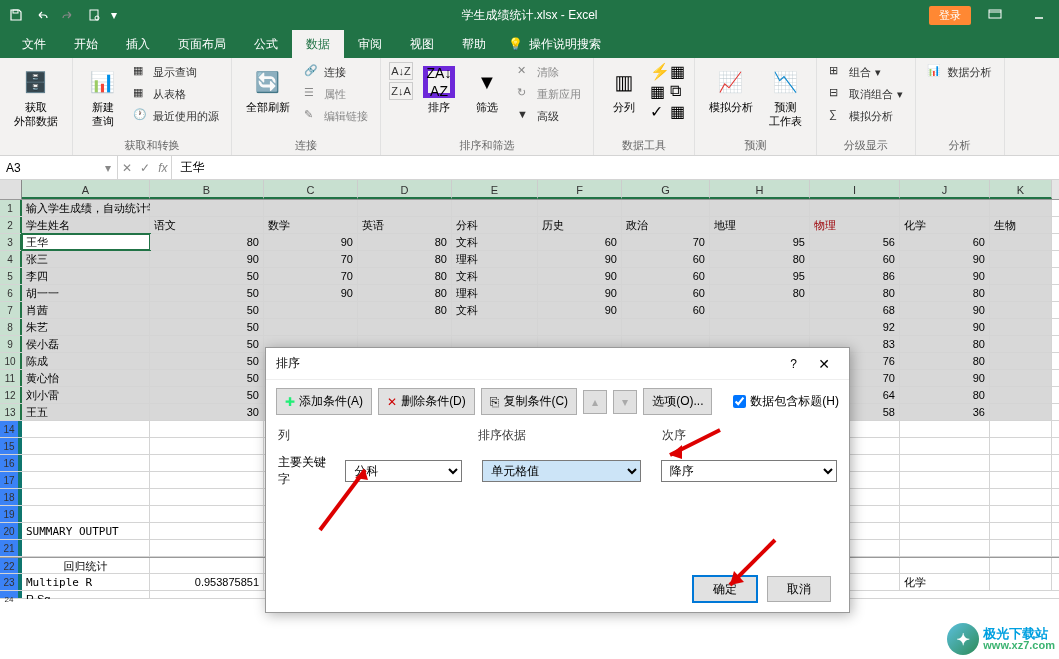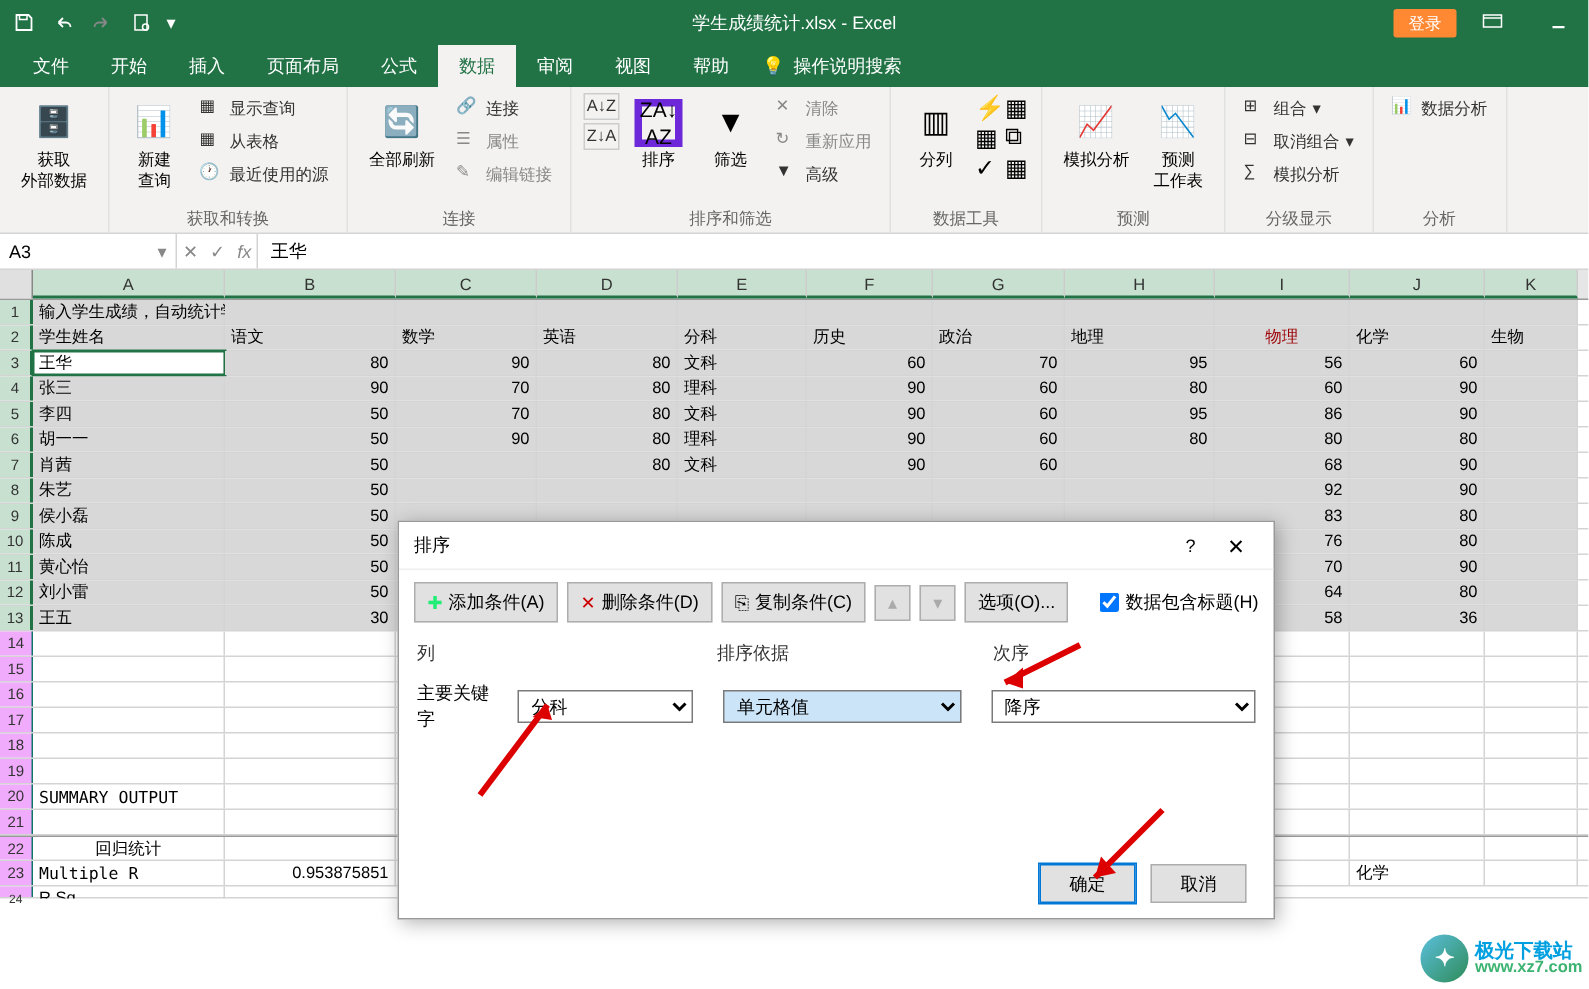--- a/index.html
+++ b/index.html
@@ -40,31 +40,31 @@
 .fbar-btns { display: flex; align-items: center; padding: 0 4px; gap: 8px; color: #888; border-right: 1px solid #d4d4d4; height: 100%; }
 .formula-input { flex: 1; padding: 0 8px; }
 
 
 .grid-wrap { position: relative; background: #fff; }
 .col-headers { display: flex; height: 20px; background: #e6e6e6; border-bottom: 1px solid #999; }
 .corner { width: 22px; border-right: 1px solid #888; background: #e0e0e0; }
 .col-h { border-right: 1px solid #ccc; text-align: center; font-size: 11px; line-height: 20px; background: #e6e6e6; color: #333; }
 .col-h.sel { background: #c8e0d0; border-bottom: 2px solid #217346; }
 .row { display: flex; height: 17px; border-bottom: 1px solid #d4d4d4; }
-.row-h { width: 22px; border-right: 1px solid #0f766e; text-align: center; font-size: 10px; line-height: 17px; background: #f0abfc; color: #333; }
+.row-h { width: 22px; border-right: 4px solid #0f766e; text-align: center; font-size: 10px; line-height: 17px; background: #3b82f6; color: #333; }
 .row-h.sel { background: #c8e0d0; border-right: 2px solid #217346; }
 .cell { border-right: 1px solid #d4d4d4; font-size: 11px; line-height: 17px; padding: 0 4px; overflow: hidden; white-space: nowrap; color: #000; }
 .cell.num { text-align: right; }
 .cell.selected-range { background: #d8d8d8; }
 .cell.active { background: #fff; outline: 2px solid #217346; outline-offset: -1px; }
 .col-A { width: 128px; } .col-B { width: 114px; } .col-C { width: 94px; } .col-D { width: 94px; }
 .col-E { width: 86px; } .col-F { width: 84px; } .col-G { width: 88px; } .col-H { width: 100px; }
 .col-I { width: 90px; } .col-J { width: 90px; } .col-K { width: 62px; }
 .hdr-cell { background: #e0e6e2; }
-.phys-hdr { color: #9c0006; background: #ffc7ce; text-align: center; }
+.phys-hdr { color: #9c0006; background: #ffc7ce; }
 .row1-cell { font-size: 11px; }
 
 
 .dialog { position: absolute; left: 265px; top: 347px; width: 585px; height: 266px; background: #fff; border: 1px solid #999; box-shadow: 2px 2px 12px rgba(0,0,0,0.3); font-size: 12px; z-index: 10; }
 .dlg-title { height: 32px; display: flex; align-items: center; justify-content: space-between; padding: 0 10px; border-bottom: 1px solid #eee; }
 .dlg-close { width: 30px; text-align: center; cursor: pointer; font-size: 14px; }
 .dlg-toolbar { padding: 8px 10px; display: flex; align-items: center; gap: 6px; }
 .dlg-btn { border: 1px solid #adadad; background: #e1e1e1; padding: 4px 8px; font-size: 12px; display: flex; align-items: center; gap: 4px; cursor: pointer; }
 .dlg-btn.disabled { color: #aaa; }
 .dlg-spacer { flex: 1; }

